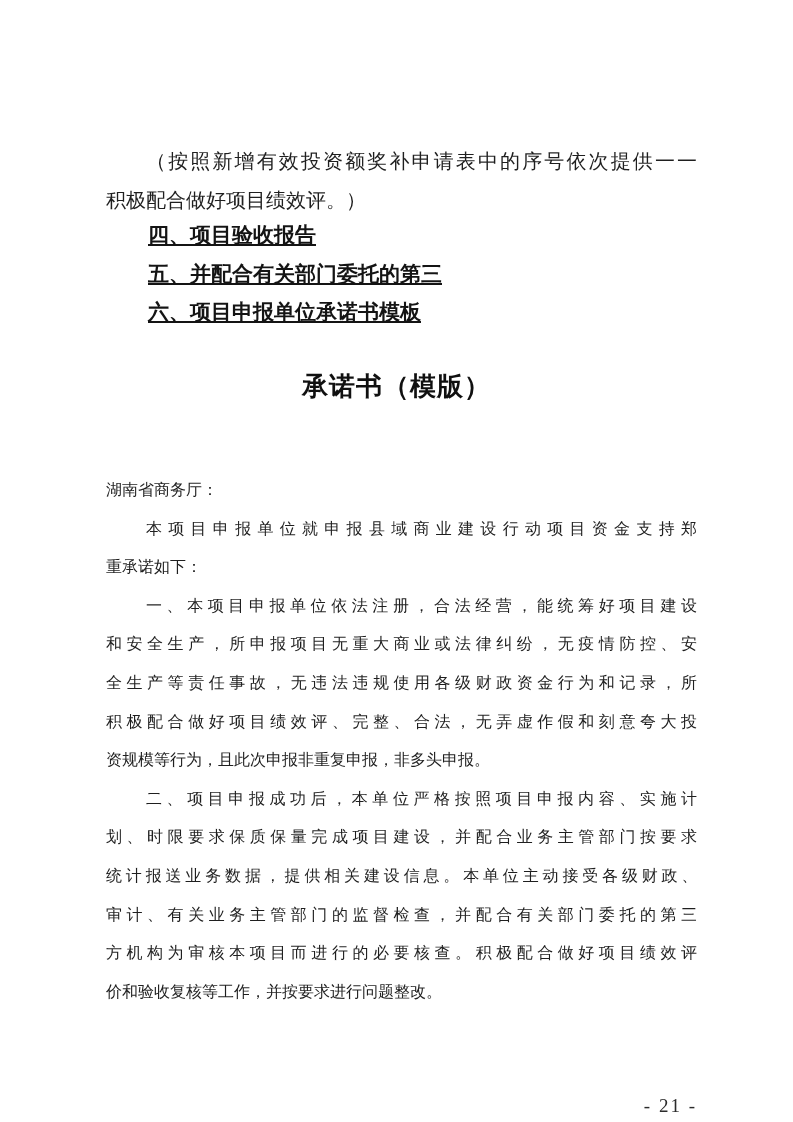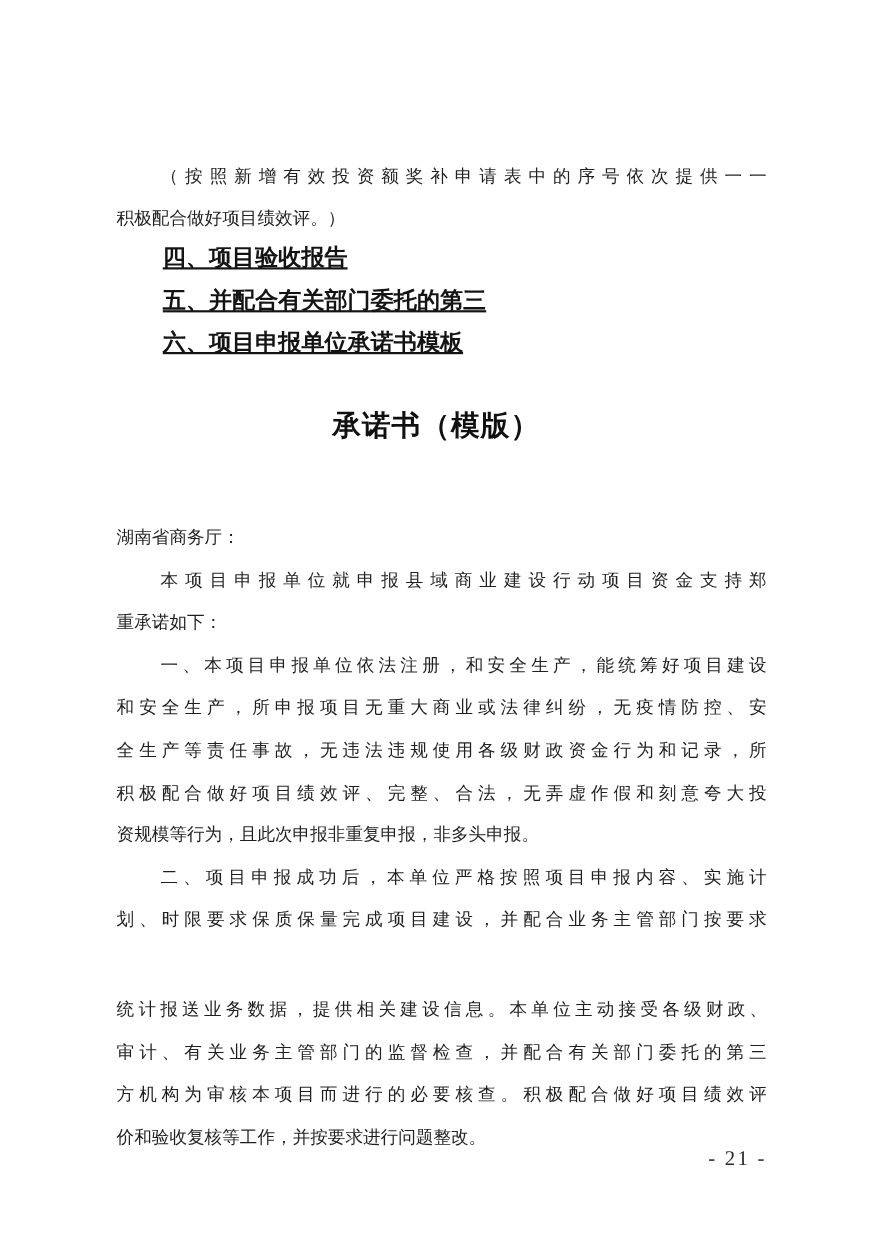--- a/index.html
+++ b/index.html
@@ -15,21 +15,21 @@
     overflow: hidden;
     font-family: "Liberation Serif", "DejaVu Serif", serif;
     color: #1f1f1f;
   }
   
   .intro {
     position: absolute;
     left: 106px;
     top: 142px;
     width: 591px;
-    font-size: 16px;
+    font-size: 20px;
     line-height: 38.6px;
   }
   
   .toc {
     position: absolute;
     left: 148px;
     top: 216px;
     font-family: "Liberation Sans", "DejaVu Sans", sans-serif;
     font-weight: 700;
     font-size: 21px;
@@ -69,25 +69,24 @@
     text-align: justify;
     text-align-last: justify;
   }
   
   .ind {
     text-indent: 40px;
   }
   
   .tight {
     letter-spacing: -0.45px;
-    margin-top: 43px;
   }
   .pagenum {
     position: absolute;
-    top: 1043px;
+    top: 1095px;
     right: 96px;
     font-family: "Liberation Serif", "DejaVu Serif", serif;
     font-size: 19px;
     line-height: 22px;
     letter-spacing: 2px;
     color: #2b2b2b;
   }
 </style>
 </head>
 <body>
@@ -106,21 +105,21 @@
   </section>
 
   <h1 class="title">承诺书（模版）</h1>
 
   <section class="body">
     <div class="line">湖南省商务厅：</div>
 
     <div class="line jl ind">本项目申报单位就申报县域商业建设行动项目资金支持郑</div>
     <div class="line">重承诺如下：</div>
 
-    <div class="line jl ind">一、本项目申报单位依法注册，和安全生产，能统筹好项目建设</div>
+    <div class="line jl ind">一、本项目申报单位依法注册，合法经营，能统筹好项目建设</div>
     <div class="line jl">和安全生产，所申报项目无重大商业或法律纠纷，无疫情防控、安</div>
     <div class="line jl">全生产等责任事故，无违法违规使用各级财政资金行为和记录，所</div>
     <div class="line jl">积极配合做好项目绩效评、完整、合法，无弄虚作假和刻意夸大投</div>
     <div class="line">资规模等行为，且此次申报非重复申报，非多头申报。</div>
 
     <div class="line jl ind">二、项目申报成功后，本单位严格按照项目申报内容、实施计</div>
     <div class="line jl">划、时限要求保质保量完成项目建设，并配合业务主管部门按要求</div>
     <div class="line jl tight">统计报送业务数据，提供相关建设信息。本单位主动接受各级财政、</div>
     <div class="line jl">审计、有关业务主管部门的监督检查，并配合有关部门委托的第三</div>
     <div class="line jl">方机构为审核本项目而进行的必要核查。积极配合做好项目绩效评</div>

